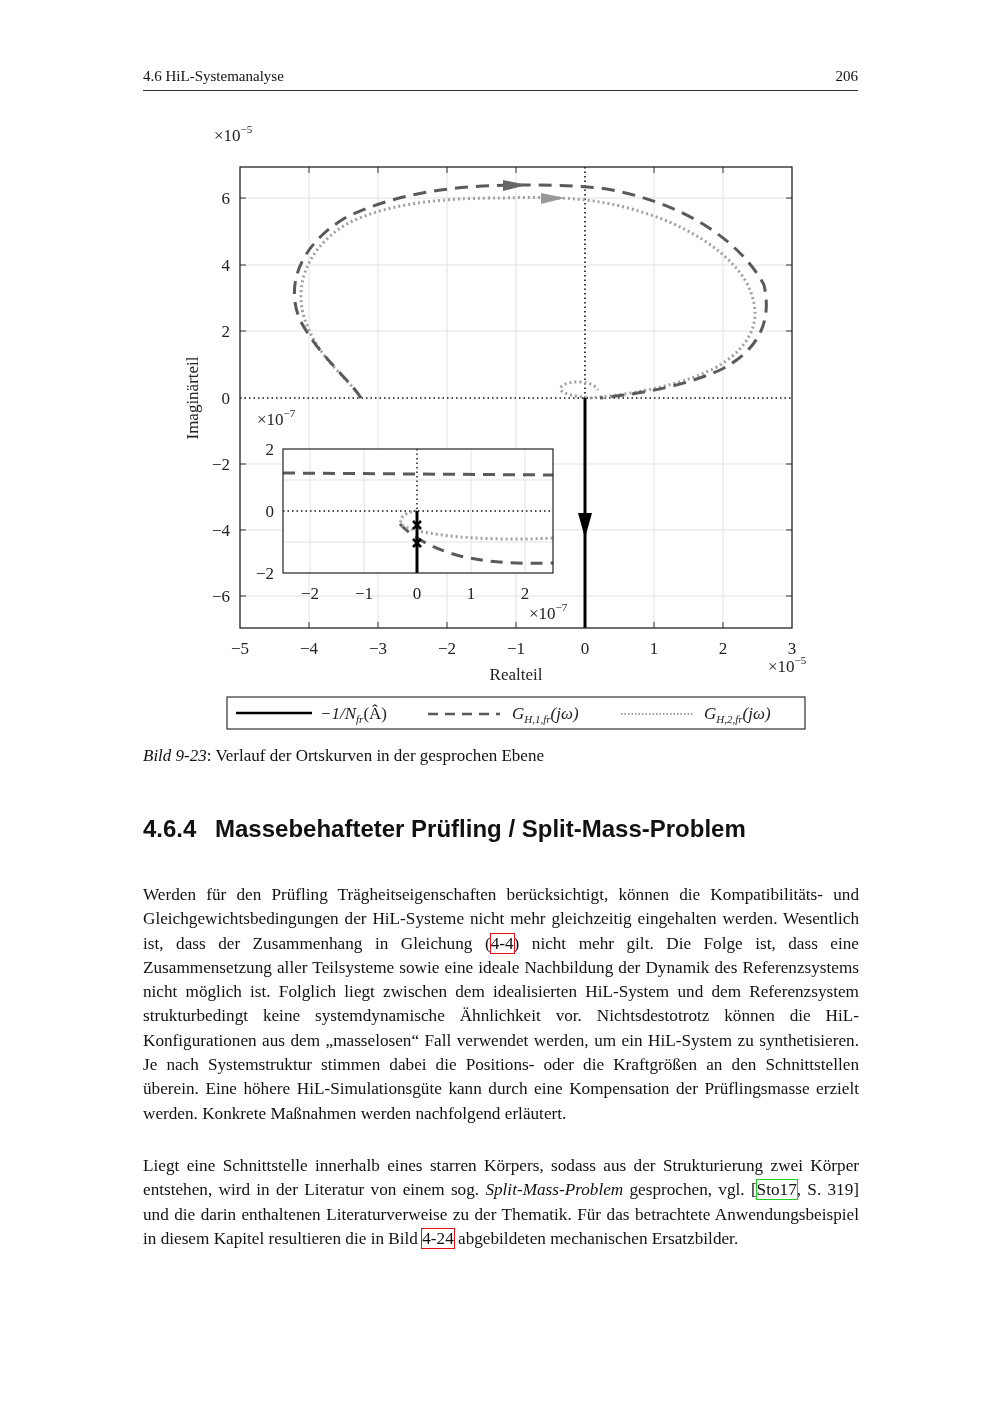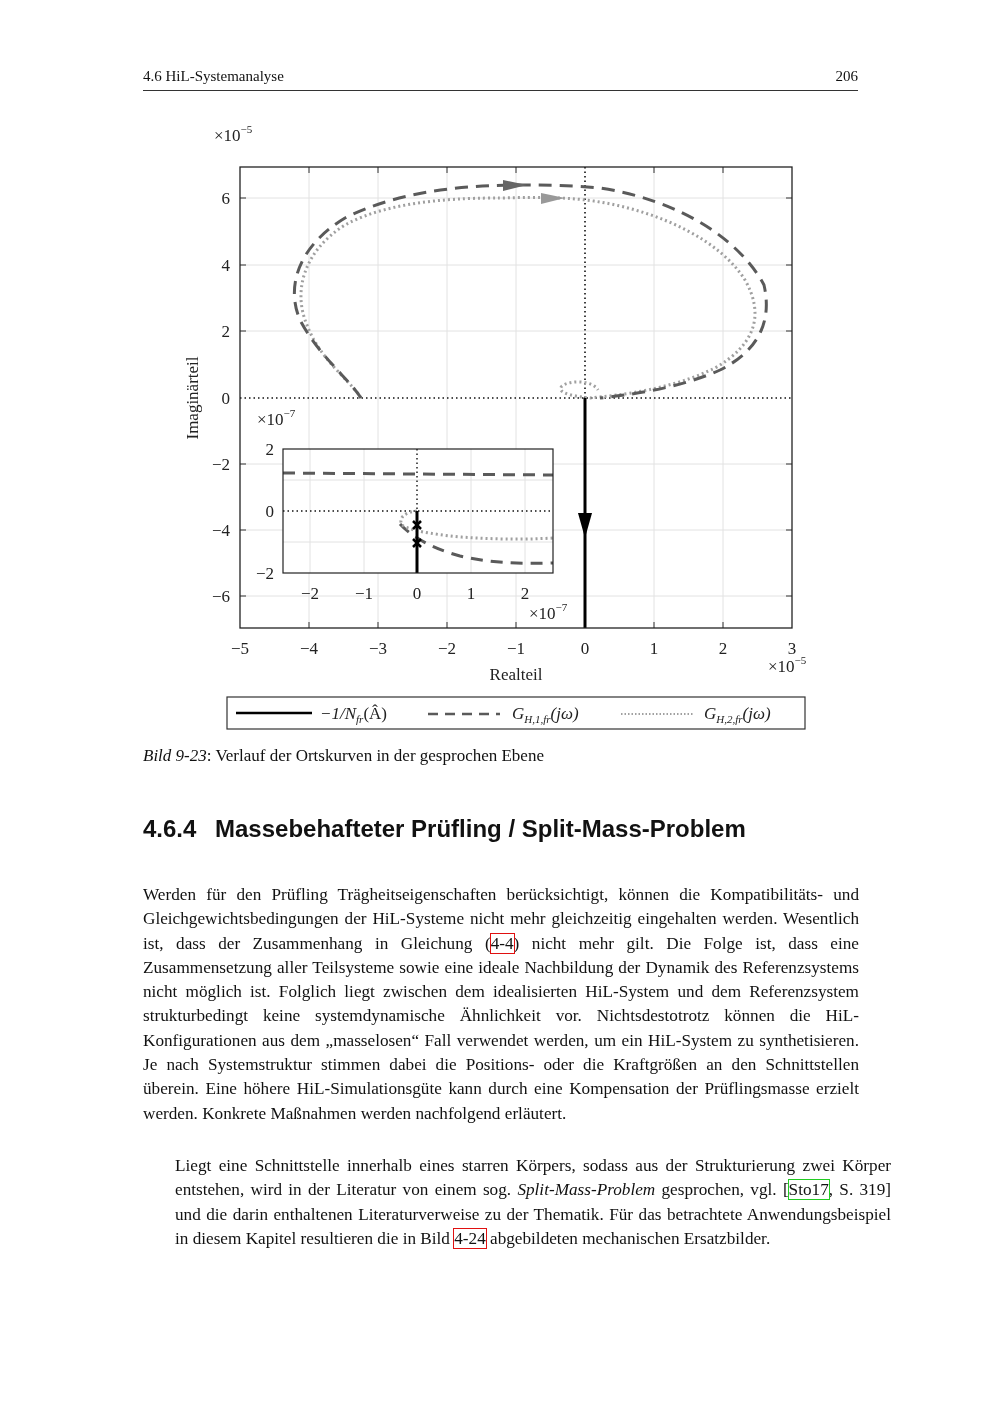--- a/index.html
+++ b/index.html
@@ -11,21 +11,21 @@
   .header .right { position: absolute; right: 0; top: 2px; }
   .figure { position: absolute; left: 0; top: 0; width: 1000px; height: 740px; }
   svg text { font-family: "Liberation Serif", "DejaVu Serif", serif; fill: #222; }
   .caption { position: absolute; left: 143px; top: 746px; font-size: 17px; font-style: italic; }
   .section { position: absolute; left: 143px; top: 815px; font-family: "Liberation Sans", "DejaVu Sans", sans-serif;
              font-weight: bold; font-size: 24px; }
   .section .num { display: inline-block; width: 72px; }
   .para { position: absolute; left: 143px; width: 716px; font-size: 17.2px; line-height: 24.3px;
           text-align: justify; }
   .p1 { top: 870px; margin-top: 13px; }
-  .p2 { top: 1154px; margin-left: 32px; }
+  .p2 { top: 1154px; }
   .ref-red { outline: 1.5px solid #e01010; outline-offset: 0px; }
   .ref-green { outline: 1.5px solid #22cc22; outline-offset: 0px; }
   .it { font-style: italic; }
 </style>
 </head>
 <body>
 
 <div class="header">
   <span class="left">4.6 HiL-Systemanalyse</span>
   <span class="right">206</span>

